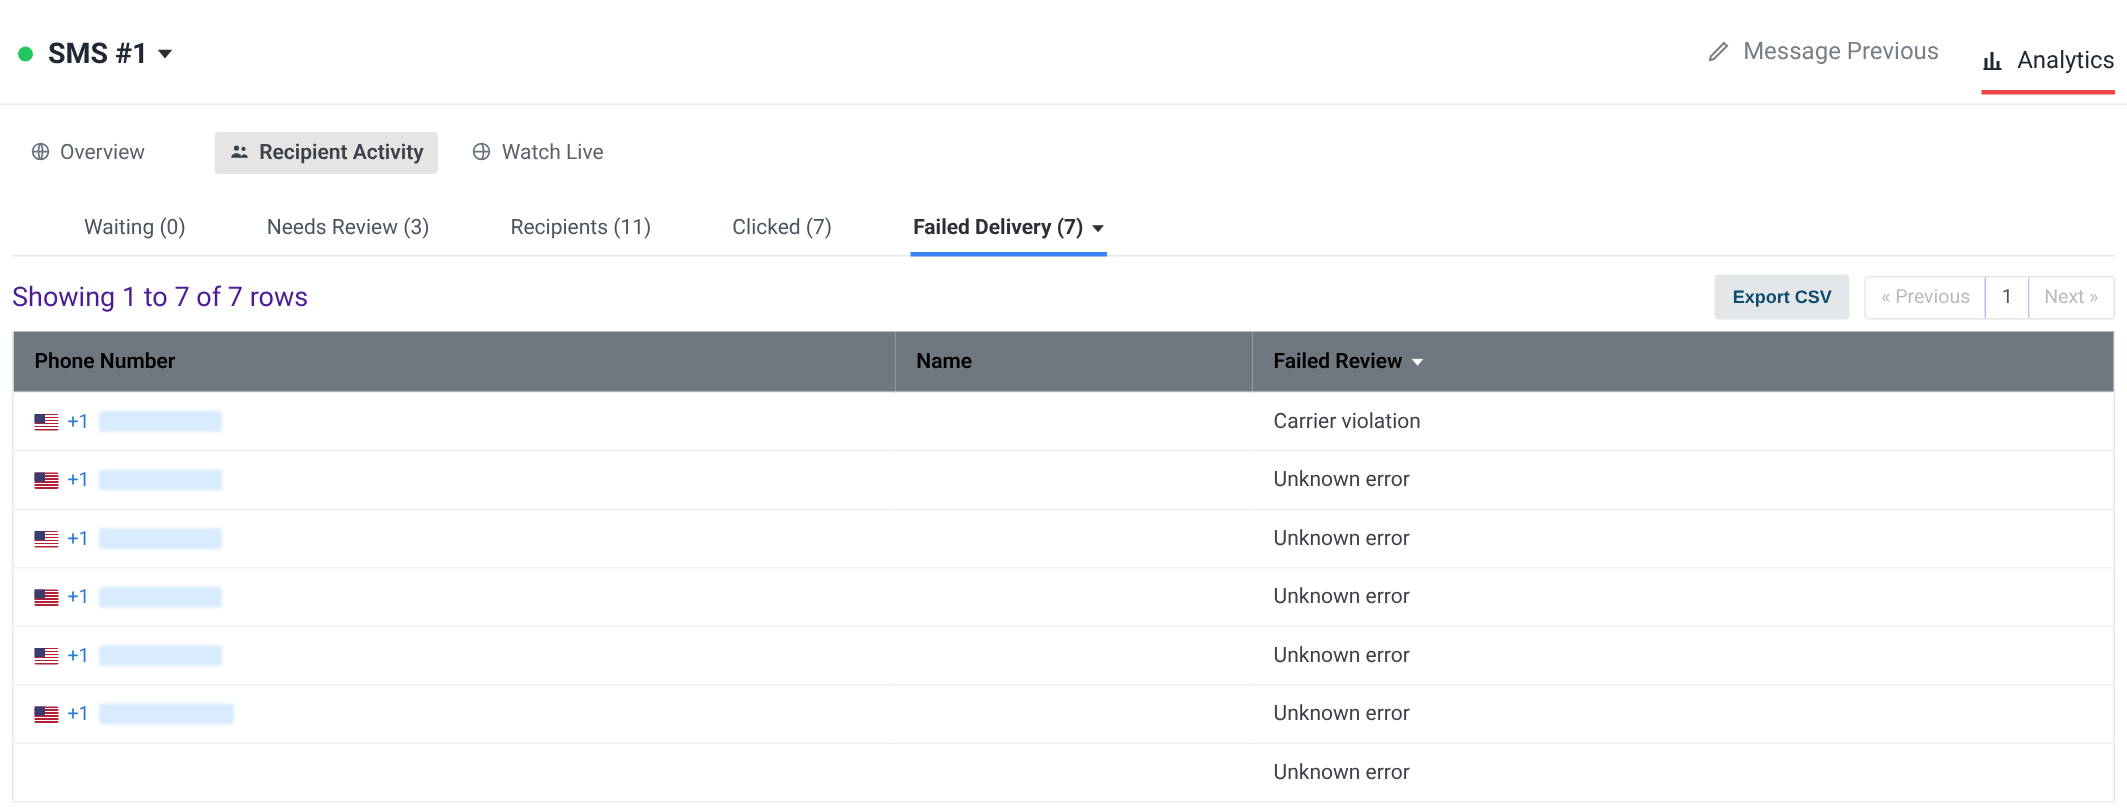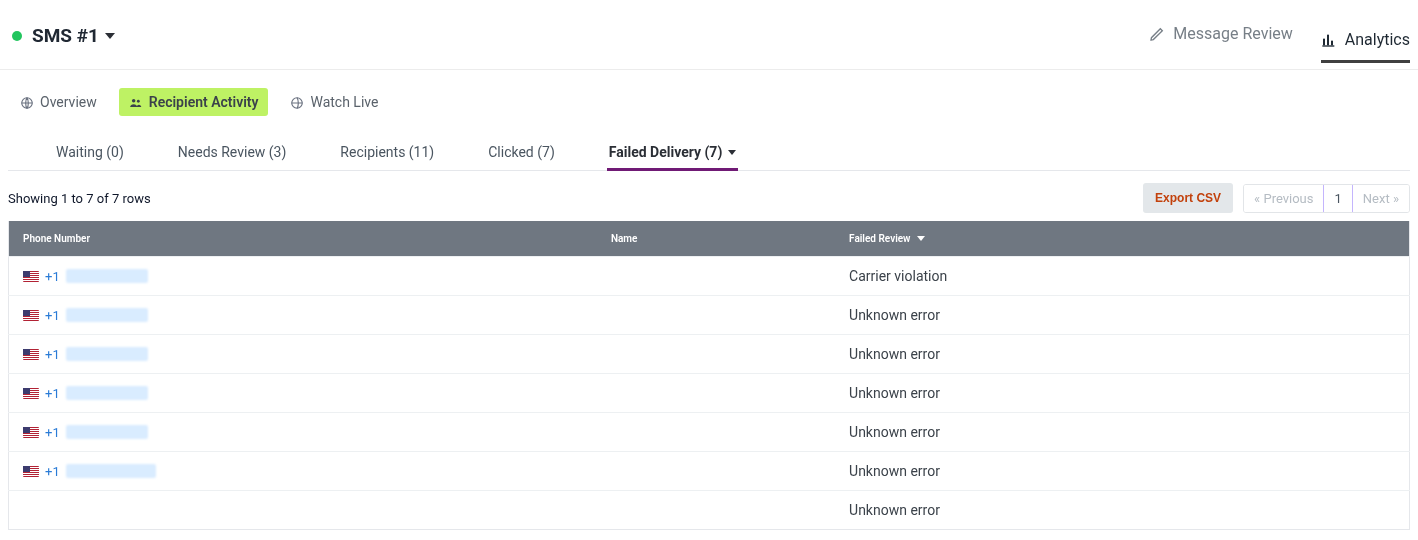--- a/index.html
+++ b/index.html
@@ -6,42 +6,42 @@
     body { font-family: -apple-system, BlinkMacSystemFont, "Segoe UI", Roboto, Helvetica, Arial, sans-serif; background: #fff; color: #333; font-size: 14px; }
     .topbar { display: flex; align-items: center; justify-content: space-between; padding: 16px 8px 14px 12px; border-bottom: 1px solid #ececec; }
     .topbar-left { display: flex; align-items: center; gap: 10px; }
     .status-dot { width: 10px; height: 10px; border-radius: 50%; background: #22c55e; display: inline-block; }
     .title { font-weight: 700; font-size: 19px; color: #202833; display: flex; align-items: center; gap: 6px; }
     .caret-down { display:inline-block; }
     .caret-down svg { display:block; }
     .topbar-right { display: flex; align-items: center; gap: 28px; }
     .topbar-link { display: flex; align-items: center; gap: 8px; color: #777f87; font-size: 16px; padding: 8px 0 12px; cursor: pointer; }
     .topbar-link.active { color: #1f2933; }
-    .topbar-link.active.border { border-bottom: 3px solid #404040; margin-bottom: -14px; padding-bottom: 11px; }
+    .topbar-link.active.border { border-bottom: 3px solid #ef4444; margin-bottom: -14px; padding-bottom: 11px; }
     .icon { display: inline-flex; }
 
     .subnav { display: flex; align-items: center; gap: 12px; padding: 18px 10px 12px; }
-    .subnav-item { display: inline-flex; align-items: flex-end; gap: 6px; padding: 6px 10px; color: #5a626b; border-radius: 3px; cursor: pointer; font-size: 14px; }
-    .subnav-item.active { background: #bef264; color: #3b424a; font-weight: 600; }
+    .subnav-item { display: inline-flex; align-items: flex-start; gap: 6px; padding: 6px 10px; color: #5a626b; border-radius: 3px; cursor: pointer; font-size: 14px; }
+    .subnav-item.active { background: #e5e5e5; color: #3b424a; font-weight: 600; margin-left: 24px; }
 
     .tabs { display: flex; align-items: flex-end; gap: 22px; padding: 8px 18px 0; border-bottom: 1px solid #e5e7eb; margin: 0 8px; }
     .tab { padding: 8px 2px 10px; color: #4a5560; cursor: pointer; font-size: 14px; margin-left: 28px; }
-    .tab.active { color: #2b2f36; font-weight: 700; border-bottom: 3px solid #701a75; margin-bottom: -1px; padding-bottom: 8px; display:flex; align-items:center; gap:6px;}
+    .tab.active { color: #2b2f36; font-weight: 700; border-bottom: 3px solid #3b82f6; margin-bottom: -1px; padding-bottom: 8px; display:flex; align-items:center; gap:6px;}
 
     .toolbar { display: flex; align-items: center; justify-content: space-between; padding: 12px 8px 8px; margin: 0 0; }
-    .showing { color: #0f172a; font-size: 13px; padding-left: 0px; text-align: center; }
+    .showing { color: #4c1d95; font-size: 18px; padding-left: 0px; text-align: center; }
     .toolbar-right { display: flex; align-items: center; gap: 10px; }
-    .btn { background: #e3e7ea; color: #c2410c; border: none; padding: 8px 12px; border-radius: 3px; font-weight: 600; font-size: 12px; cursor: pointer; }
+    .btn { background: #e3e7ea; color: #0c4a6e; border: none; padding: 8px 12px; border-radius: 3px; font-weight: 600; font-size: 12px; cursor: pointer; }
     .pager { display: flex; border: 1px solid #e2e5e8; border-radius: 3px; overflow: hidden; }
     .pager .pg { padding: 6px 10px; font-size: 13px; color: #b5bcc3; border-right: 1px solid #c4b5fd; cursor: pointer; background:#fff;}
     .pager .pg:last-child { border-right: none; }
     .pager .pg.num { color: #4a5560; }
 
     table { width: calc(100% - 16px); margin: 0 8px; border-collapse: collapse; border: 1px solid #e5e7eb; border-top: none; }
-    thead th { background: #6f7781; color: #ffffff; font-weight: 600; text-align: left; padding: 12px 14px; font-size: 10px; }
+    thead th { background: #6f7781; color: #000000; font-weight: 600; text-align: left; padding: 12px 14px; font-size: 14px; }
     thead th .th-inner { display:flex; align-items:center; gap:6px; }
     tbody td { padding: 11px 14px; border-top: 1px solid #edf0f2; color: #3b424a; vertical-align: middle; }
     .phone-cell { display: flex; align-items: center; gap: 6px; }
     .flag { width: 16px; height: 11px; display: inline-block; position: relative; background: linear-gradient(#b22234 0 9.09%, #fff 9.09% 18.18%, #b22234 18.18% 27.27%, #fff 27.27% 36.36%, #b22234 36.36% 45.45%, #fff 45.45% 54.54%, #b22234 54.54% 63.63%, #fff 63.63% 72.72%, #b22234 72.72% 81.81%, #fff 81.81% 90.9%, #b22234 90.9% 100%); border-radius:1px;}
     .flag::before { content: ""; position: absolute; top: 0; left: 0; width: 7px; height: 6px; background: #3c3b6e; }
     .prefix { color: #2a7bd6; font-size: 13px; }
     .redact { display:inline-block; height: 14px; border-radius: 2px; background: #d9ecff; filter: blur(1.2px); }
   </style>
 </head>
 <body>
@@ -58,21 +58,21 @@
       </span>
     </span>
   </div>
   <div class="topbar-right">
     <div class="topbar-link">
       <span class="icon">
         <svg width="16" height="16" viewBox="0 0 24 24" fill="none" stroke="#777f87" stroke-width="2">
             <path d="M3 21l3.5-.7L20 7l-3-3L3.7 17.5 3 21z"></path>
           </svg>
       </span>
-      <span>Message Review</span>
+      <span>Message Previous</span>
     </div>
     <div class="topbar-link active border">
       <span class="icon">
         <svg width="16" height="16" viewBox="0 0 24 24" fill="#1f2933">
             <rect x="3" y="10" width="3" height="10"></rect>
             <rect x="9" y="4" width="3" height="16"></rect>
             <rect x="15" y="13" width="3" height="7"></rect>
             <rect x="2" y="20" width="18" height="2"></rect>
           </svg>
       </span>

